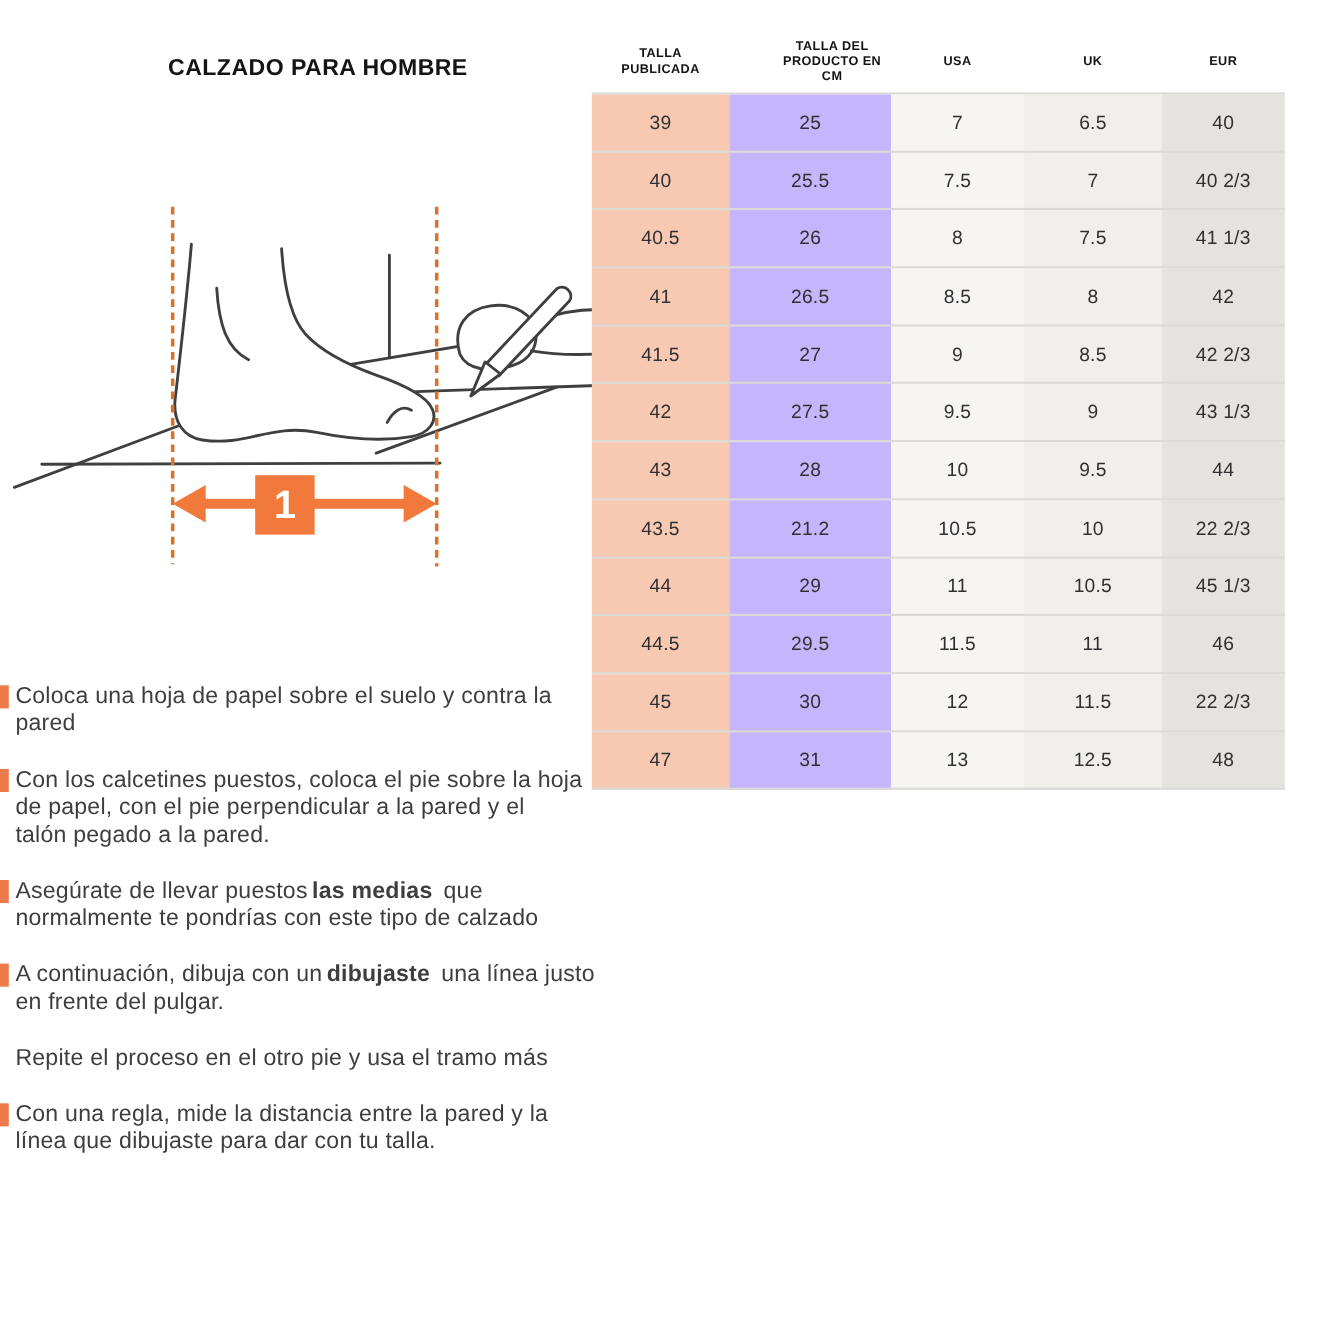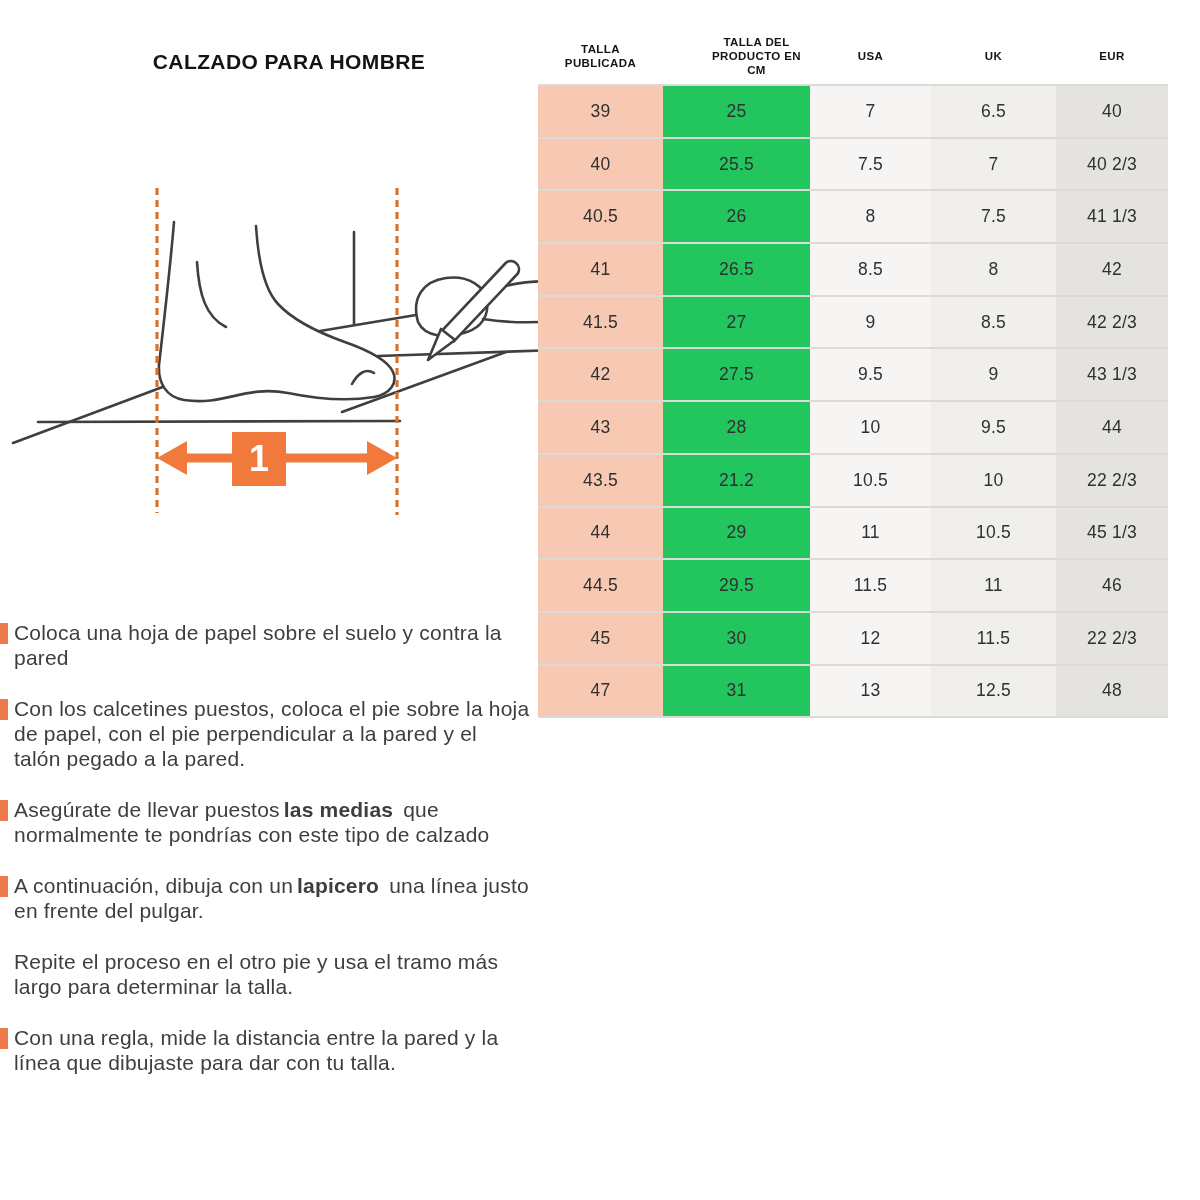--- a/index.html
+++ b/index.html
@@ -65,21 +65,21 @@
     display:flex;align-items:center;justify-content:center;
     font-size:17.5px;color:var(--table-text);letter-spacing:.2px;
     box-sizing:border-box;border-bottom:2px solid var(--separator);
   }
   .c0{width:125px;}
   .c1{width:147px;}
   .c2{width:121px;}
   .c3{width:125px;}
   .c4{width:112px;}
   .tbody .c0{background:var(--talla-col-bg);}
-  .tbody .c1{background:#22c55e;}
+  .tbody .c1{background:#c4b5fd;}
   .tbody .c2{background:var(--usa-col-bg);}
   .tbody .c3{background:var(--uk-col-bg);}
   .tbody .c4{background:var(--eur-col-bg);}
 </style>
 </head>
 <body>
 
 <div class="canvas">
 
   <h1 class="page-title">CALZADO PARA HOMBRE</h1>
@@ -122,22 +122,22 @@
       <path class="accent" d="M397,278 L367,261 L367,295 Z"></path>
       <rect class="accent" x="232" y="252" width="54" height="54"></rect>
       <text class="arrow-num" x="259" y="291">1</text>
     </g>
   </svg>
 
   <div class="instructions">
       <p><span class="bullet"></span><span>Coloca una hoja de papel sobre el suelo y contra la</span><br><span>pared</span></p>
       <p><span class="bullet"></span><span>Con los calcetines puestos, coloca el pie sobre la hoja</span><br><span>de papel, con el pie perpendicular a la pared y el</span><br><span>talón pegado a la pared.</span></p>
       <p><span class="bullet"></span><span>Asegúrate de llevar puestos</span><b>las medias</b><span> que</span><br><span>normalmente te pondrías con este tipo de calzado</span></p>
-      <p><span class="bullet"></span><span>A continuación, dibuja con un</span><b>lapicero</b><span> una línea justo</span><br><span>en frente del pulgar.</span></p>
-      <p><span>Repite el proceso en el otro pie y usa el tramo más</span><br><span>largo para determinar la talla.</span></p>
+      <p><span class="bullet"></span><span>A continuación, dibuja con un</span><b>dibujaste</b><span> una línea justo</span><br><span>en frente del pulgar.</span></p>
+      <p><span>Repite el proceso en el otro pie y usa el tramo más</span><br></p>
       <p><span class="bullet"></span><span>Con una regla, mide la distancia entre la pared y la</span><br><span>línea que dibujaste para dar con tu talla.</span></p>
     </div>
 
   <div class="size-table">
     <div class="trow thead">
       <div class="cell c0">
           <span>TALLA PUBLICADA</span>
         </div>
       <div class="cell c1">
           <span>TALLA DEL PRODUCTO EN CM</span>

